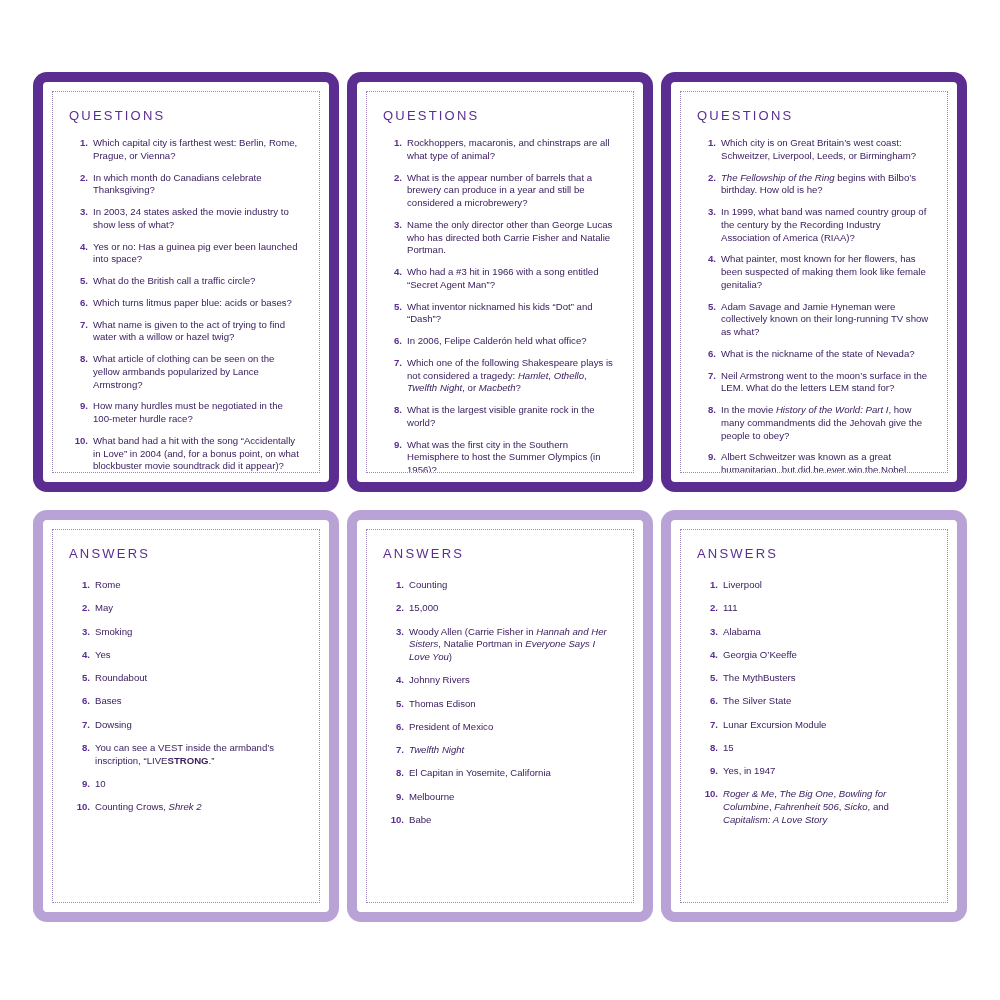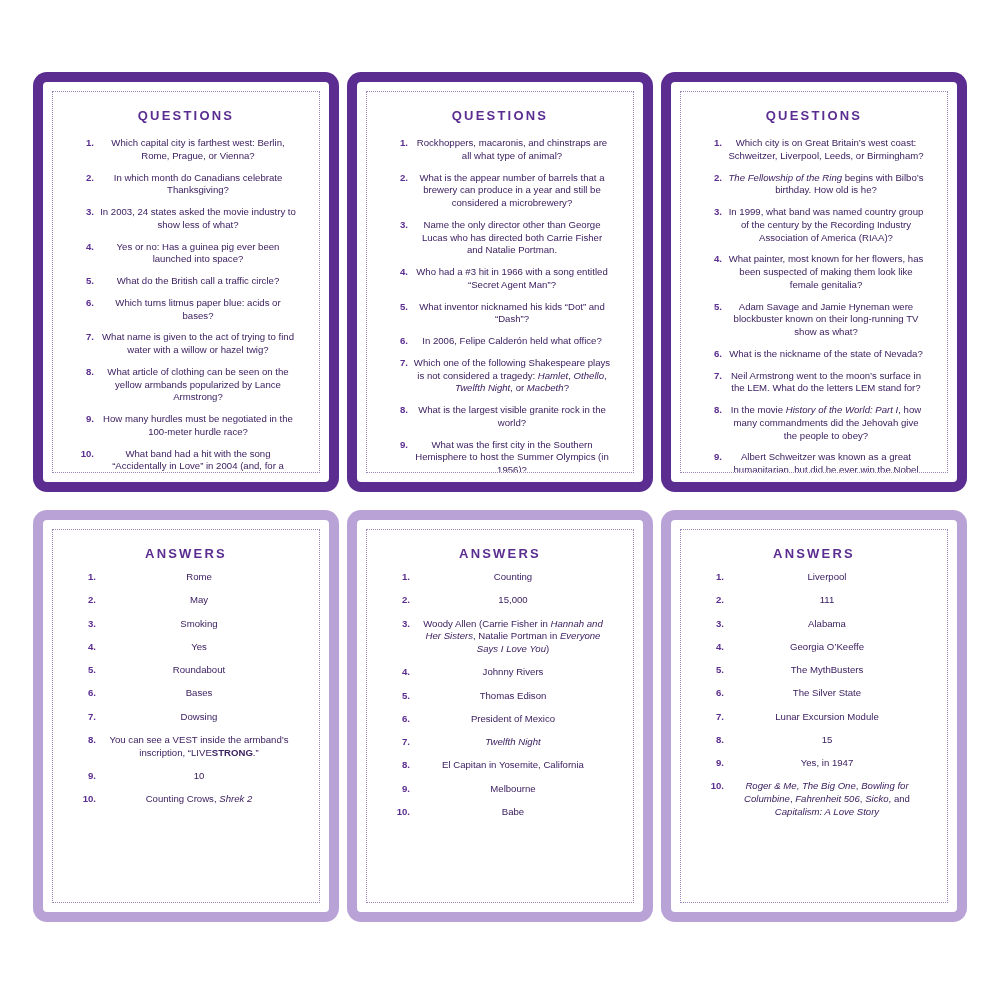--- a/index.html
+++ b/index.html
@@ -51,38 +51,37 @@
   }
   .card-rule {
     box-sizing: border-box;
     width: 100%;
     height: 100%;
     border: 1px dotted #9b86bd;
     padding: 14px 16px 10px 16px;
     overflow: hidden;
   }
   .card-title {
-    text-align: center;
-    font-weight: bold;
+    text-align: left;
+    font-weight: normal;
     letter-spacing: 2.2px;
     color: #5b2d90;
     font-size: 13px;
     margin: 2px 0 14px 0;
     font-family: "Liberation Sans", sans-serif;
   }
   .card.a .card-title {
-    margin-bottom: 10px;
+    margin-bottom: 18px;
   }
   
   ol.items {
     list-style: none;
-    margin: 6px;
+    margin: 0;
     padding: 0;
     counter-reset: item;
-    text-align: center;
   }
   ol.items > li {
     position: relative;
     padding-left: 24px;
     margin-bottom: 9px;
     font-size: 9.6px;
     line-height: 1.33;
     color: #3d2161;
   }
   ol.items > li::before {
@@ -153,21 +152,21 @@
 
     <div class="card q">
       <div class="card-inner">
         <div class="card-rule">
           <div class="card-title">QUESTIONS</div>
           <ol class="items">
               <li>Which city is on Great Britain’s west coast: Schweitzer, Liverpool, Leeds, or Birmingham?</li>
               <li><em>The Fellowship of the Ring</em> begins with Bilbo’s birthday. How old is he?</li>
               <li>In 1999, what band was named country group of the century by the Recording Industry Association of America (RIAA)?</li>
               <li>What painter, most known for her flowers, has been suspected of making them look like female genitalia?</li>
-              <li>Adam Savage and Jamie Hyneman were blockbuster known on their long-running TV show as what?</li>
+              <li>Adam Savage and Jamie Hyneman were collectively known on their long-running TV show as what?</li>
               <li>What is the nickname of the state of Nevada?</li>
               <li>Neil Armstrong went to the moon’s surface in the LEM. What do the letters LEM stand for?</li>
               <li>In the movie <em>History of the World: Part I</em>, how many commandments did the Jehovah give the people to obey?</li>
               <li>Albert Schweitzer was known as a great humanitarian, but did he ever win the Nobel Peace Prize?</li>
             </ol>
         </div>
       </div>
     </div>
 
     <div class="card a">

